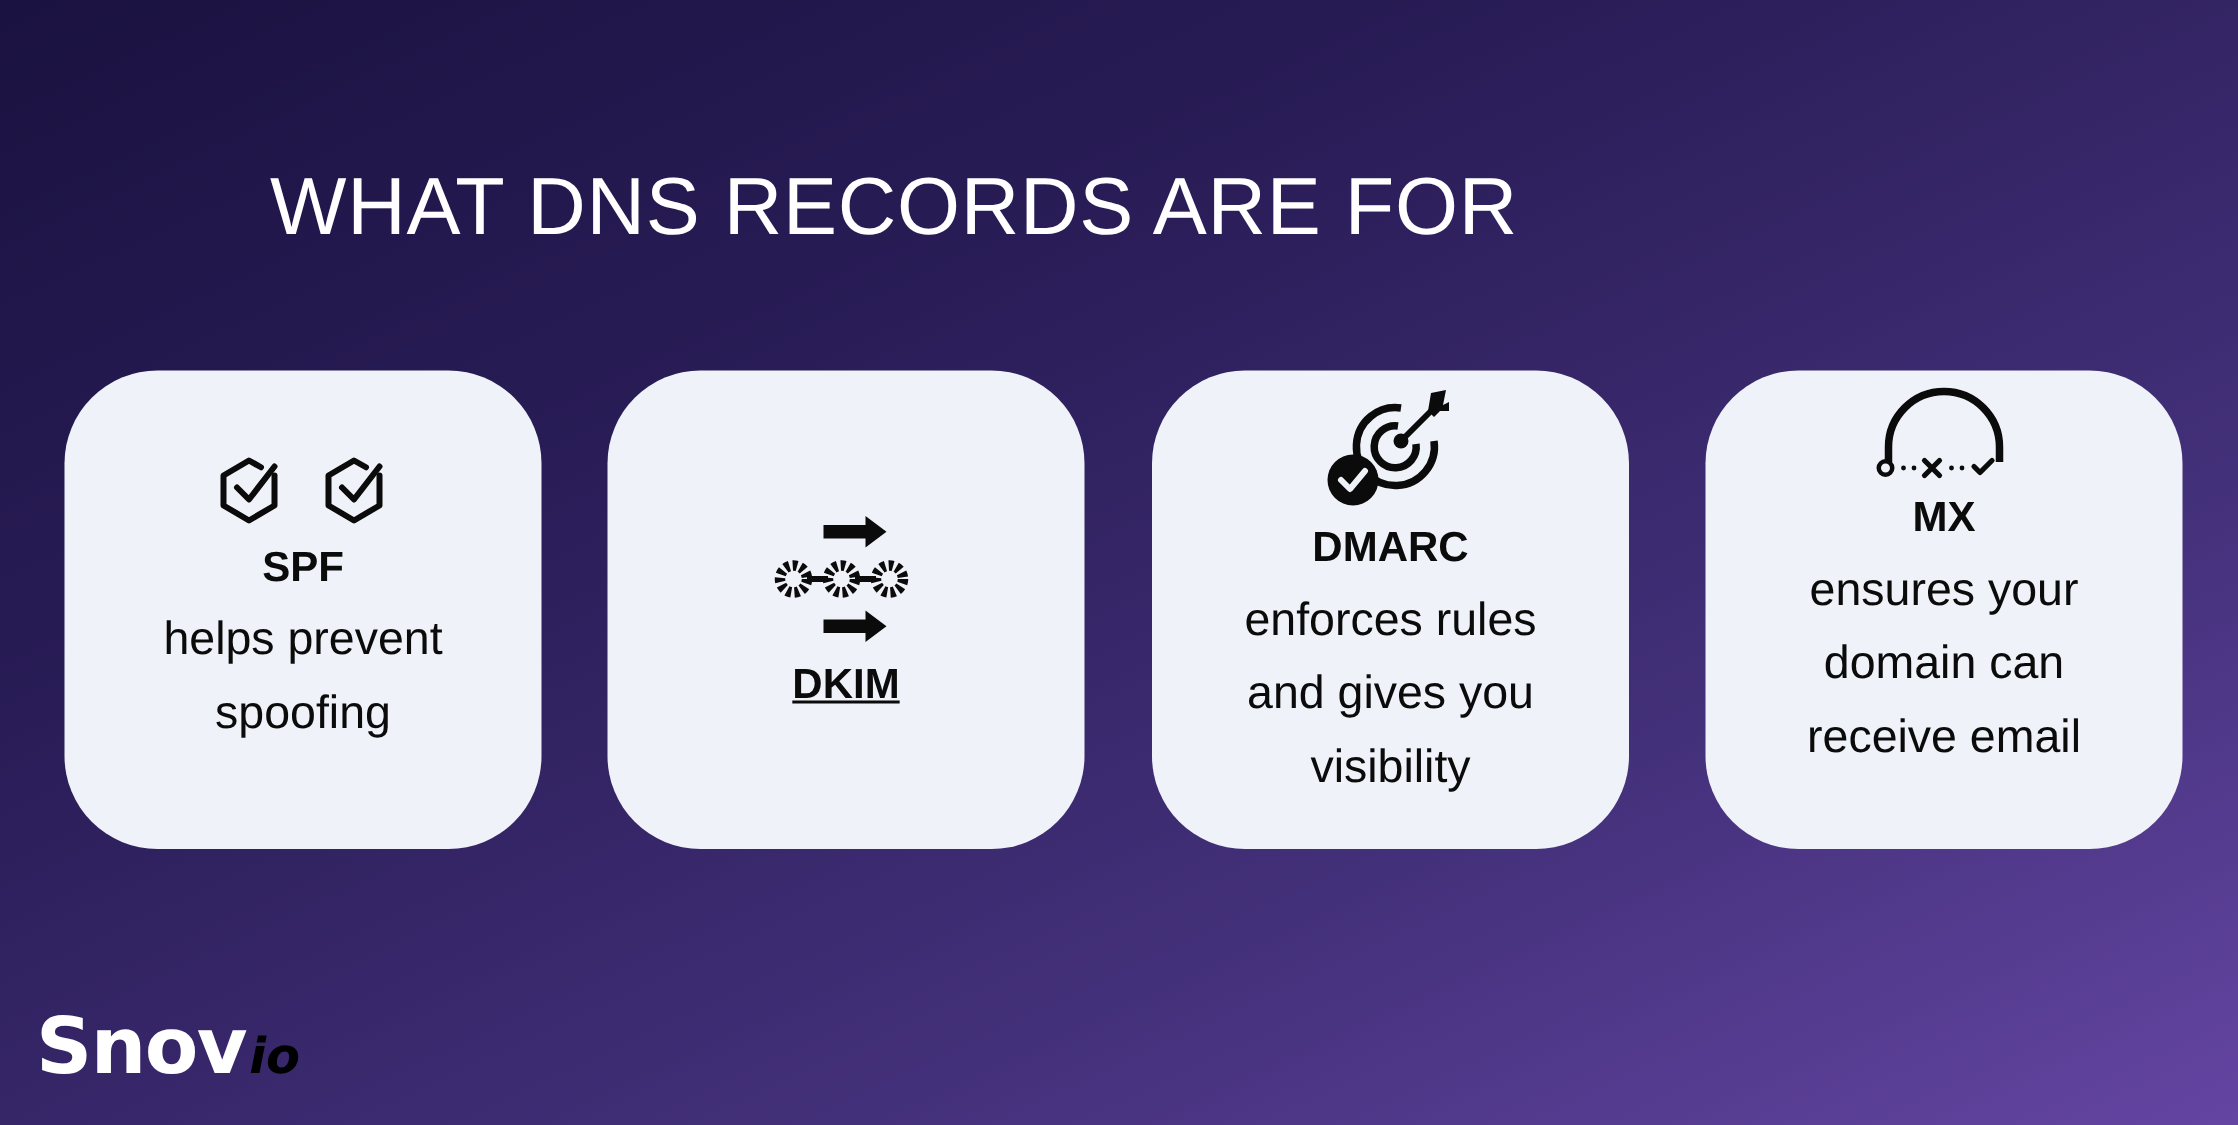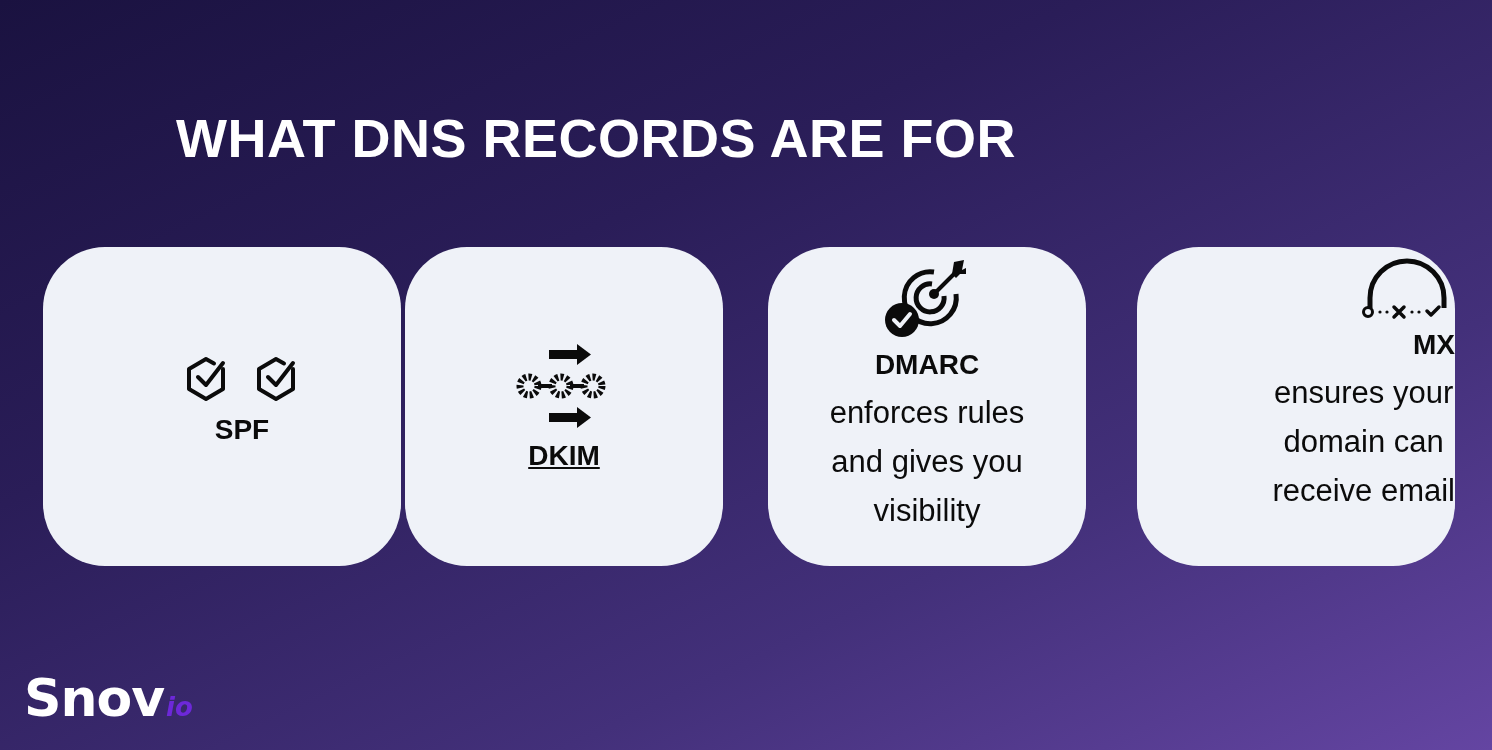--- a/index.html
+++ b/index.html
@@ -3,63 +3,65 @@
 <meta charset="utf-8">
 <style>
   html, body { margin: 0; padding: 0; }
   body {
     width: 1492px; height: 750px; overflow: hidden; position: relative;
     background: linear-gradient(155deg, #1a1240 0%, #2a1d58 35%, #43307a 70%, #6445a2 100%);
     font-family: "Liberation Sans", sans-serif;
   }
   .title {
     position: absolute; left: 0; top: 70px; width: 1192px;
-    text-align: center; color: #ffffff; font-weight: 700; font-size: 54px;
+    text-align: center; color: #ffffff; font-weight: 400; font-size: 54px;
     letter-spacing: 0.5px; line-height: 64px;
   }
   .card {
     position: absolute; top: 247px; width: 318px; height: 319px;
     background: #eff2f8; border-radius: 62px;
     display: flex; flex-direction: column; align-items: center; justify-content: center;
     color: #0b0b0b; text-align: center;
   }
   .card .icon { display: block; }
   .card .heading { font-weight: 700; font-size: 28px; line-height: 34px; margin-top: 8px; }
   .card .body { font-size: 31px; line-height: 49px; margin-top: 6px; white-space: pre-line; }
-  #card-spf { left: 43px; padding-left: 40px; }
+  #card-spf { left: 43px; }
   #card-dkim { left: 405px; text-decoration: underline; }
   #card-dmarc { left: 768px; }
-  #card-mx { left: 1137px; align-items: flex-end; }
+  #card-mx { left: 1137px; }
   #card-spf .icon { margin-top: -18px; }
   #card-dmarc .icon { margin-top: -22px; }
   #card-mx .icon { margin-top: -44px; }
   .logo {
     position: absolute; left: 24px; top: 666px; color: #ffffff;
     font-family: "DejaVu Sans", sans-serif; font-weight: 700; font-size: 52px; line-height: 64px;
     letter-spacing: -1px;
   }
   .logo .io {
-    color: #6d28d9; font-style: italic; font-size: 26px; font-weight: 700; margin-left: 2px; letter-spacing: 0;
+    color: #000000; font-style: italic; font-size: 33px; font-weight: 700; margin-left: 2px; letter-spacing: 0;
   }
 </style>
 </head>
 <body>
 
 <h1 class="title">WHAT DNS RECORDS ARE FOR</h1>
 
 <div class="card" id="card-spf">
   <svg class="icon" width="126" height="56" viewBox="0 0 126 56">
     <g fill="none" stroke="#0b0b0b" stroke-width="4" stroke-linejoin="round" stroke-linecap="round">
       <path d="M44 20 L44 40 L27 50 L10 40 L10 20 L27 10 L35 14.5"></path>
       <path d="M19 28 L27 36 L44 14"></path>
       <path d="M114 20 L114 40 L97 50 L80 40 L80 20 L97 10 L105 14.5"></path>
       <path d="M89 28 L97 36 L114 14"></path>
     </g>
   </svg>
   <div class="heading">SPF</div>
+  <div class="body">helps prevent
+spoofing</div>
 </div>
 
 <div class="card" id="card-dkim">
   <svg class="icon" width="110" height="90" viewBox="0 0 110 90">
     <g fill="#0b0b0b">
       <rect x="40" y="9" width="30" height="9"></rect>
       <polygon points="68,3 82,13.5 68,24"></polygon>
       <rect x="40" y="72" width="30" height="9"></rect>
       <polygon points="68,66 82,76.5 68,87"></polygon>
     </g>

